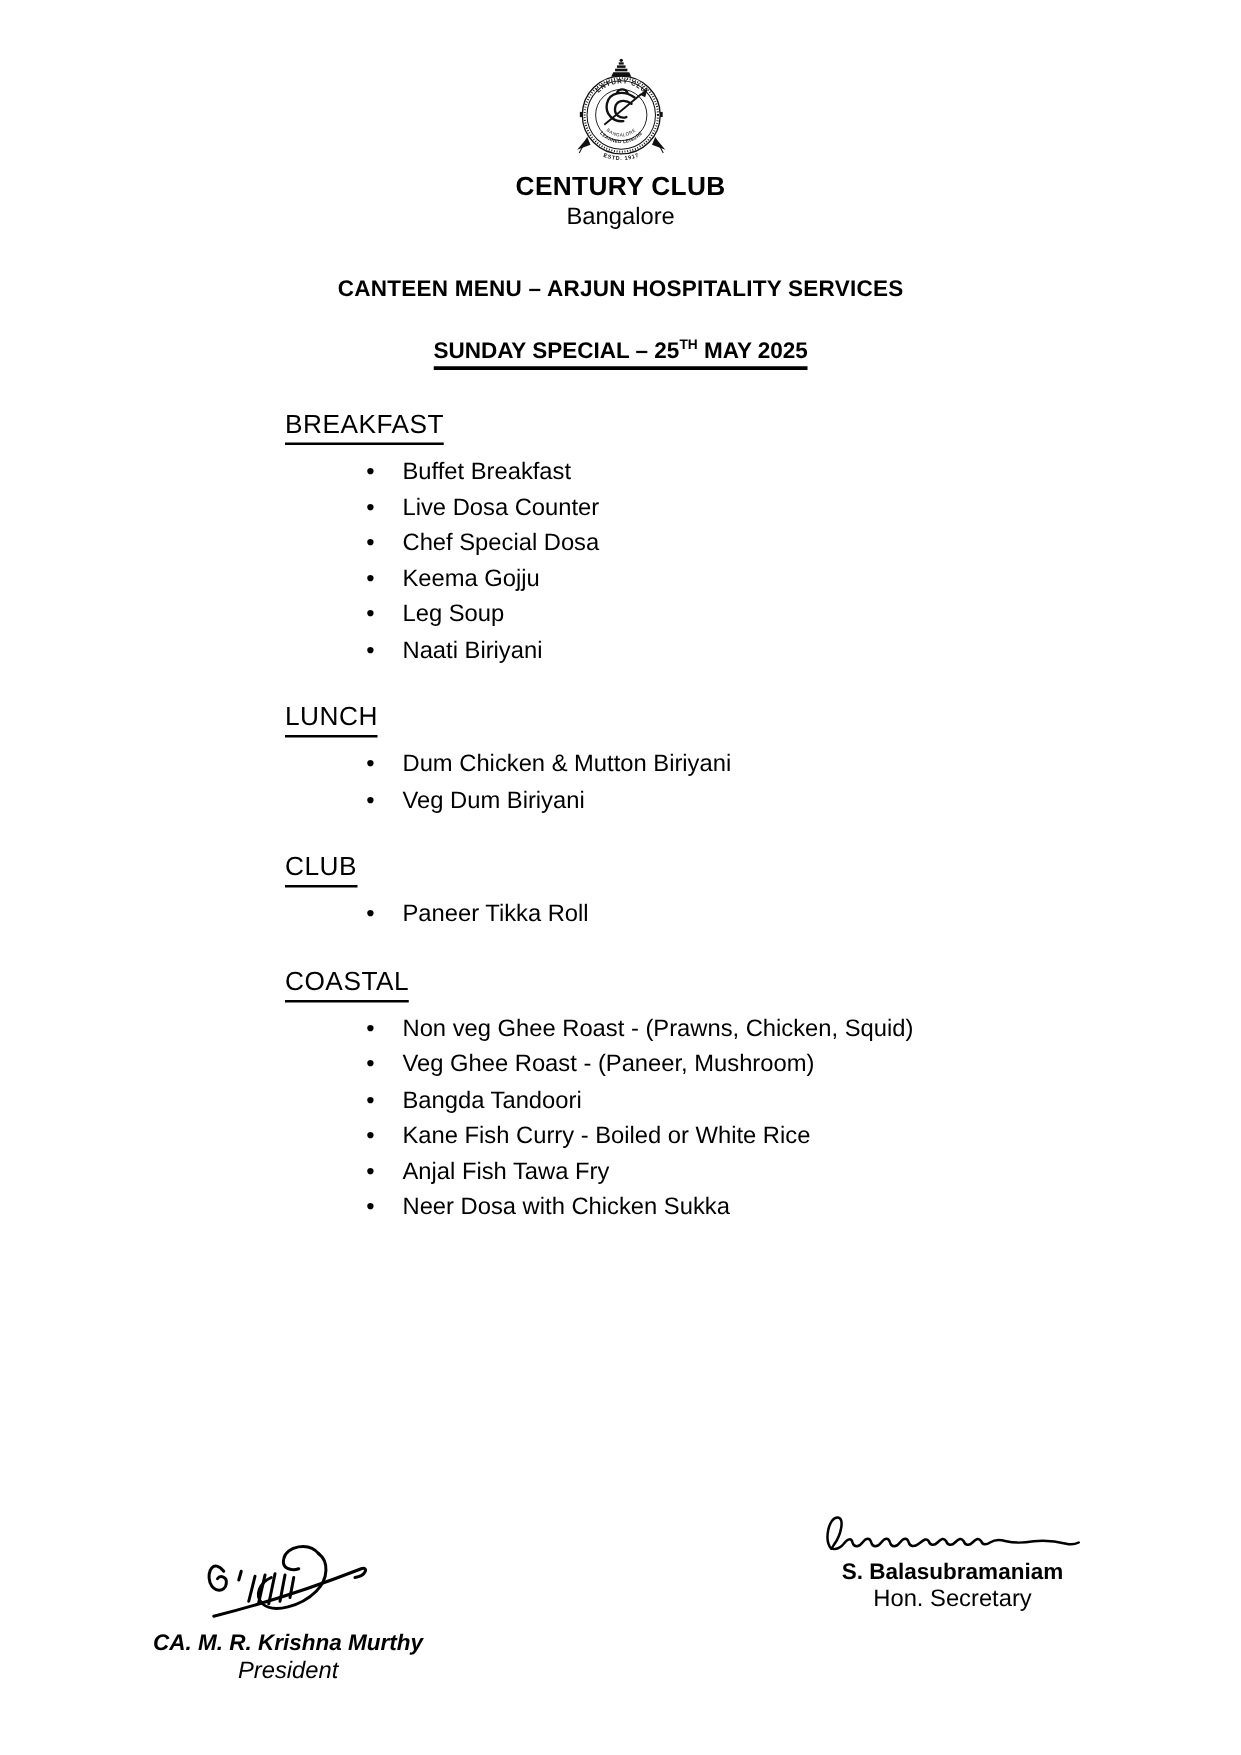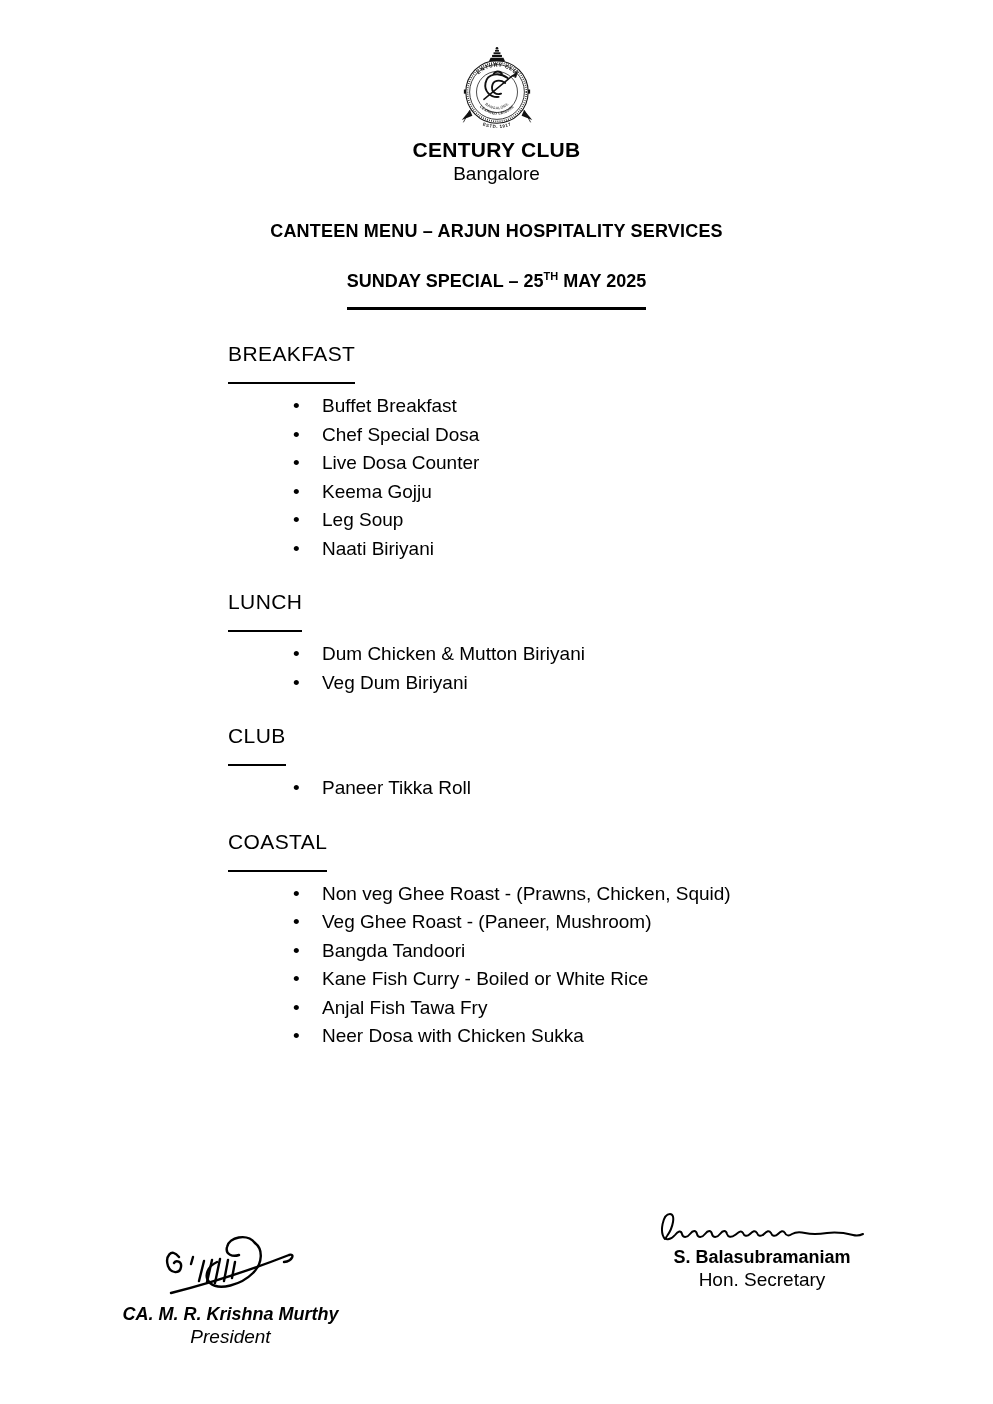--- a/index.html
+++ b/index.html
@@ -13,28 +13,28 @@
 
   
   .header { text-align: center; padding-top: 46px; }
   .crest { width: 82px; height: 92px; display: block; margin: 0 auto; }
   .crest text { font-family: "Liberation Sans", sans-serif; fill: #111; }
   .club-name { font-size: 21px; font-weight: bold; line-height: 24px; letter-spacing: 0.3px; }
   .club-city { font-size: 19px; line-height: 23px; }
 
   .title1 { text-align: center; margin-top: 35px; font-size: 18px; font-weight: bold; letter-spacing: 0.2px; line-height: 22px; }
   .title2 { text-align: center; margin-top: 23px; font-size: 18px; font-weight: bold; line-height: 23px; }
-  .title2 .u2 { border-bottom: 3px solid #000; padding-bottom: 14px; display: inline-block; }
+  .title2 .u2 { border-bottom: 3px solid #000; padding-bottom: 1px; display: inline-block; }
   .title2 sup { font-size: 11px; vertical-align: super; }
 
   
   .menu { margin: 31px 0 0 228px; }
   .menu-section { margin: 0 0 26px 0; }
   .sec-title { font-size: 21px; font-weight: 400; line-height: 26px; margin: 0 0 8px 0; letter-spacing: 0.4px; }
-  .sec-title .u { border-bottom: 2px solid #000; padding-bottom: 15px; display: inline-block; }
+  .sec-title .u { border-bottom: 2px solid #000; padding-bottom: 1px; display: inline-block; }
   ul.group { list-style: none; margin: 0; padding: 0 0 0 94px; }
   ul.group li { font-size: 19px; line-height: 28.5px; position: relative; white-space: nowrap; }
   ul.group li::before { content: "\2022"; position: absolute; left: -29px; top: 0; font-size: 19px; }
   .gap-lg { margin-top: 26px; }
   .gap-md { margin-top: 14px; }
 
   
   .sig { position: absolute; text-align: center; }
   .sig svg { display: block; margin: 0 auto; }
   .sig-left { left: 88px; top: 1233px; width: 285px; font-style: italic; }
@@ -113,22 +113,22 @@
   <div class="title2">
     <span class="u2"><span>SUNDAY SPECIAL – 25</span><sup>TH</sup><span> MAY 2025</span></span>
   </div>
 
   <div class="menu">
 
     <section class="menu-section">
       <h2 class="sec-title"><span class="u">BREAKFAST</span></h2>
       <ul class="group">
         <li>Buffet Breakfast</li>
+        <li>Live Dosa Counter</li>
         <li>Chef Special Dosa</li>
-        <li>Live Dosa Counter</li>
       </ul>
       <ul class="group gap-lg">
         <li>Keema Gojju</li>
         <li>Leg Soup</li>
         <li>Naati Biriyani</li>
       </ul>
     </section>
 
     <section class="menu-section">
       <h2 class="sec-title"><span class="u">LUNCH</span></h2>

